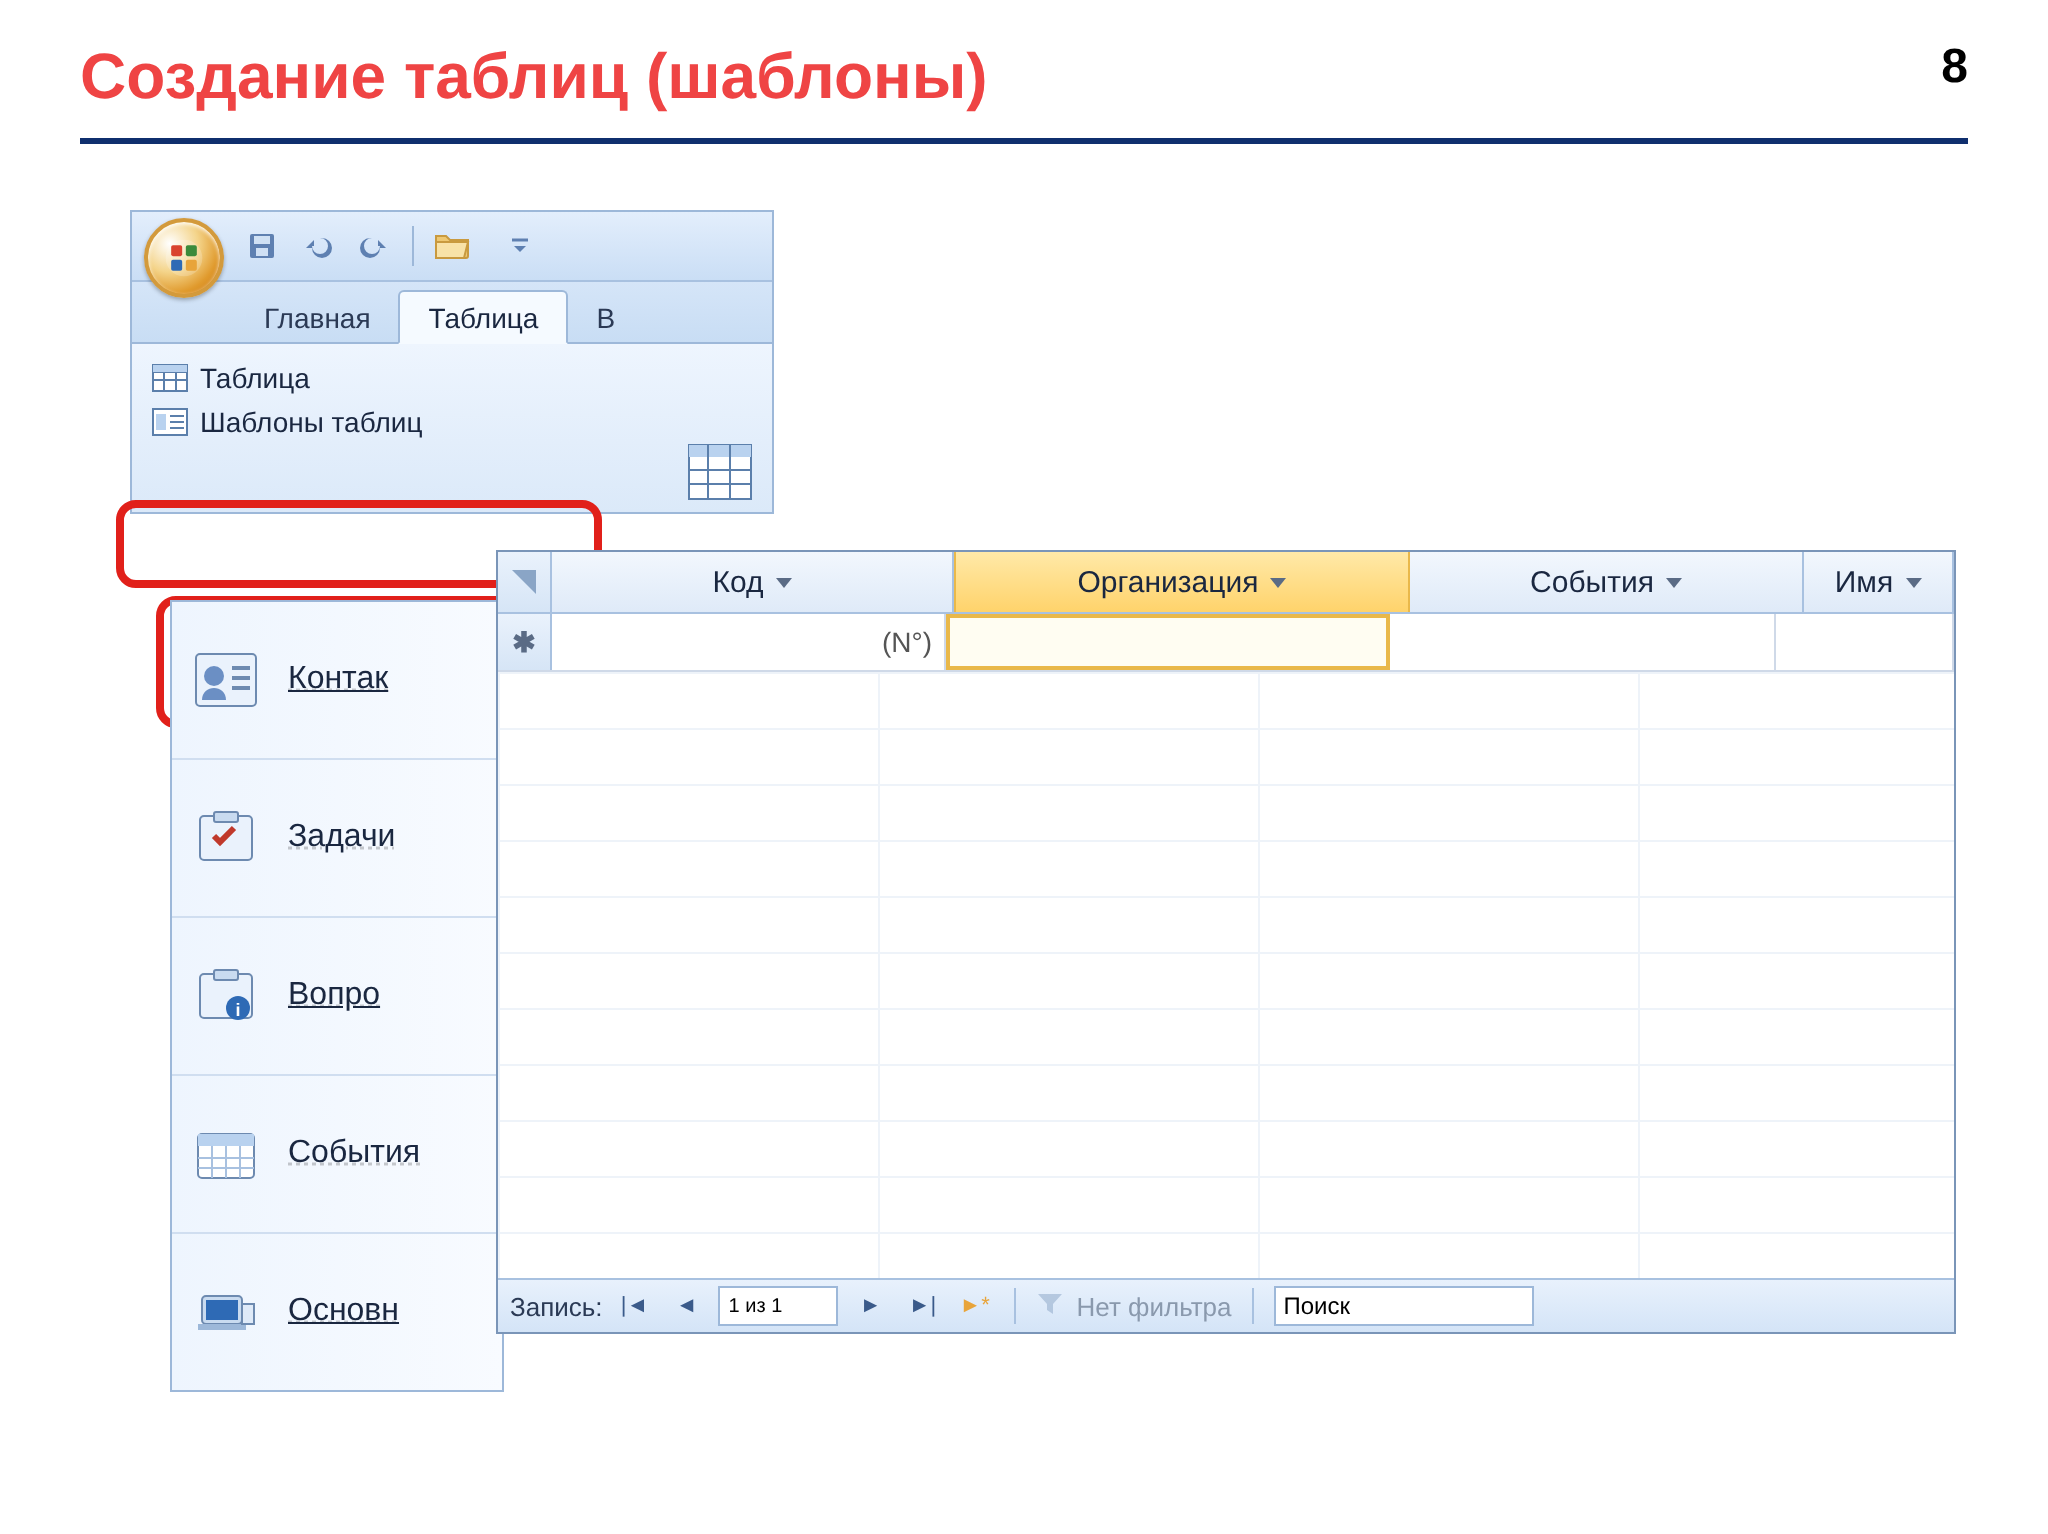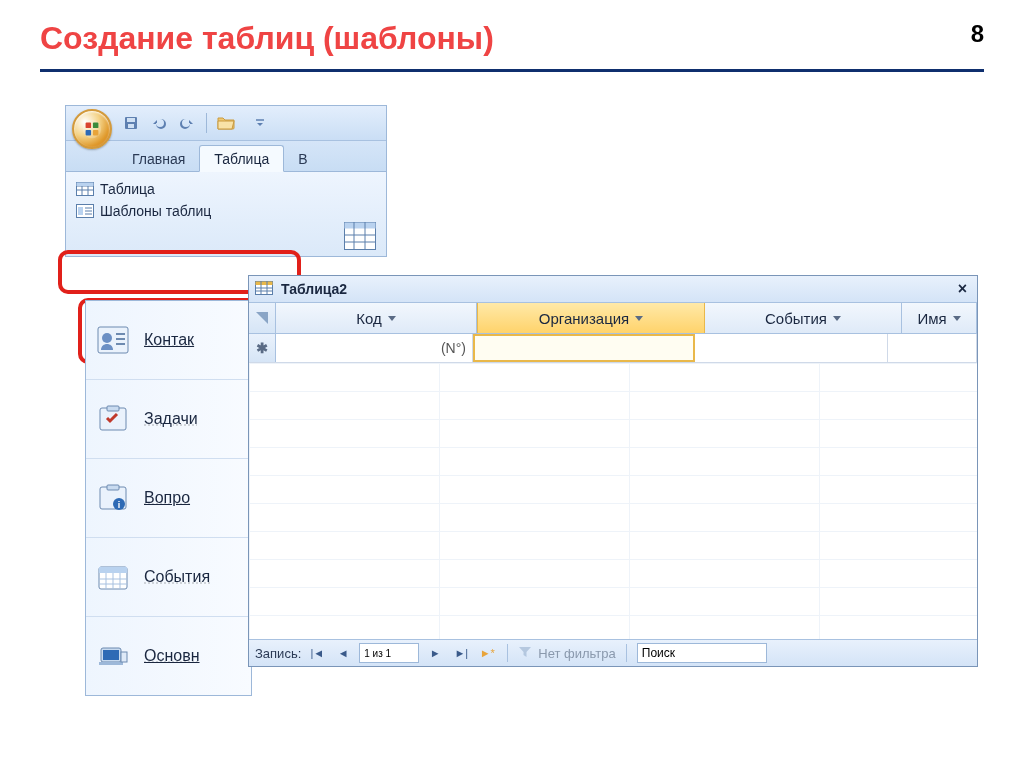--- a/index.html
+++ b/index.html
@@ -433,34 +433,20 @@
           <rect x="6" y="8" width="16" height="10" fill="#2e6ab5"></rect>
           <rect x="2" y="20" width="24" height="3" fill="#9db8d9"></rect>
           <rect x="24" y="10" width="6" height="10" fill="#dfeaf8" stroke="#6d8ab0"></rect>
         </svg>
     </span>
     <span class="label"><span class="ul">Основн</span></span>
   </div>
 </div>
 
 <div class="datasheet">
-  <div class="ds-title">
-    <span>
-      <svg width="18" height="14" viewBox="0 0 18 14">
-          <rect x="0.5" y="0.5" width="17" height="13" fill="#fff" stroke="#5b7fab"></rect>
-          <rect x="0.5" y="0.5" width="17" height="3.5" fill="#e9b84a"></rect>
-          <line x1="0" y1="7" x2="18" y2="7" stroke="#5b7fab"></line>
-          <line x1="0" y1="10" x2="18" y2="10" stroke="#5b7fab"></line>
-          <line x1="6" y1="0" x2="6" y2="14" stroke="#5b7fab"></line>
-          <line x1="12" y1="0" x2="12" y2="14" stroke="#5b7fab"></line>
-        </svg>
-    </span>
-    <span>Таблица2</span>
-    <span class="close">×</span>
-  </div>
 
   <div class="ds-header">
     <div class="rowhead">
       <svg width="12" height="12" viewBox="0 0 12 12">
           <path d="M0 0h12v12z" fill="#8aa5c6"></path>
         </svg>
     </div>
     <div class="colhead" style="width:184px">
       <span>Код</span>
       <span class="drop"></span>

